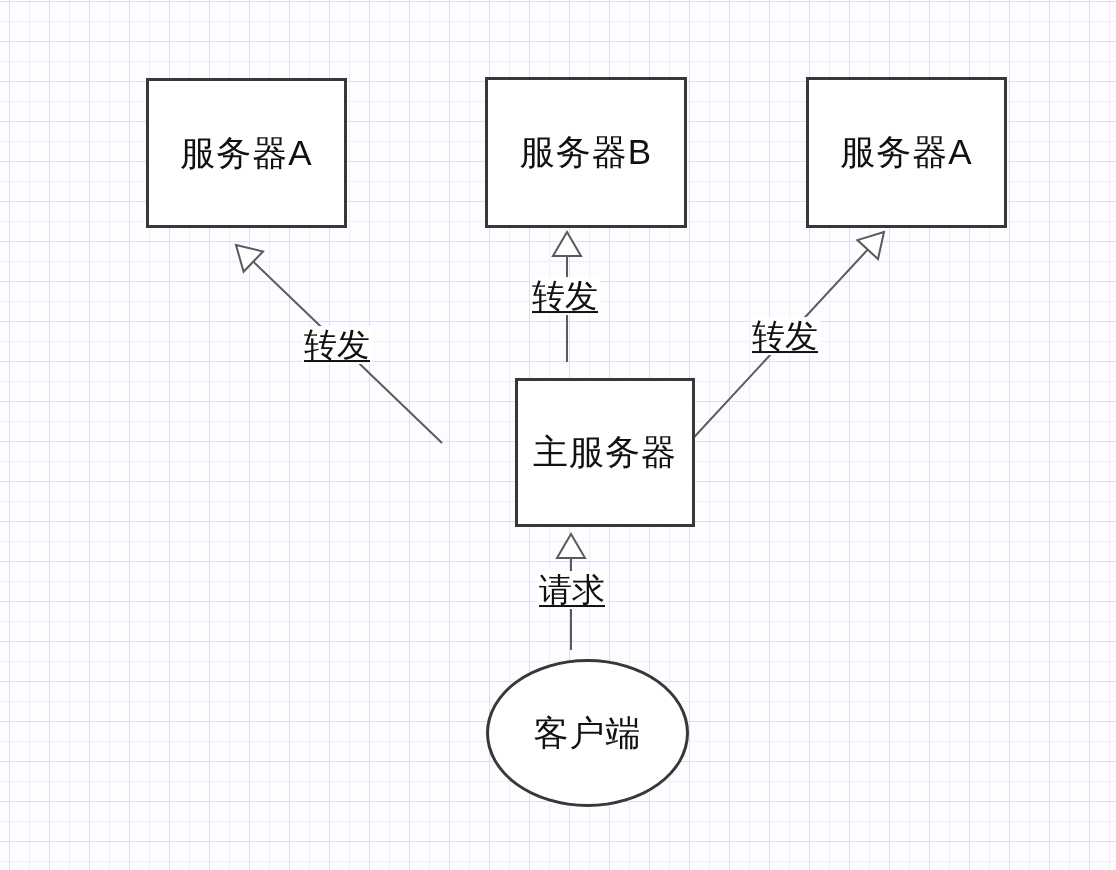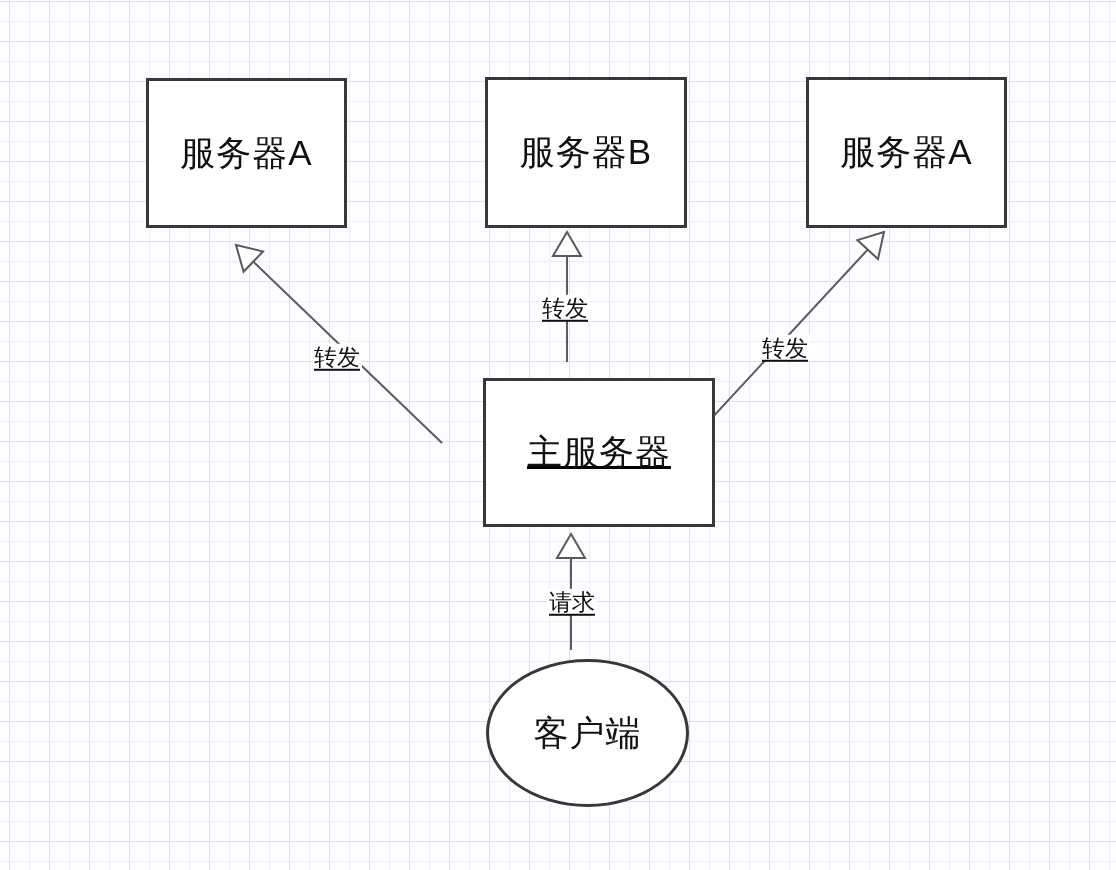--- a/index.html
+++ b/index.html
@@ -55,29 +55,28 @@
   .node-label {
     color: var(--text-color, #111111);
     font-size: 35px;
     letter-spacing: 1px;
     white-space: nowrap;
   }
   .edge-label {
     position: absolute;
     transform: translate(-50%, -50%);
     color: var(--text-color, #111111);
-    font-size: 23px;
+    font-size: 33px;
     line-height: 1.15;
     background: #ffffff;
     padding: 0 2px;
     text-decoration: underline;
     text-decoration-thickness: 2px;
     text-underline-offset: 4px;
     white-space: nowrap;
-    margin-top: 12px;
   }
 </style>
 </head>
 <body>
 
 <div id="canvas">
   <svg id="edges-svg" xmlns="http://www.w3.org/2000/svg">
       <line x1="442" y1="443" x2="253.3" y2="261.6" class="edge-line"></line>
       <polygon points="236.0,245.0 263.0,251.5 243.6,271.7" class="edge-arrowhead"></polygon>
       <line x1="567" y1="362" x2="567.0" y2="256.0" class="edge-line"></line>
@@ -93,19 +92,19 @@
     <span class="edge-label" style="left: 572px; top: 590px; text-align: center;">请求</span>
     <div class="node rect" style="left: 127px; top: 78px; width: 201px; height: 150px;">
       <span class="node-label">服务器A</span>
     </div>
     <div class="node rect" style="left: 466px; top: 77px; width: 202px; height: 151px; justify-content: center;">
       <span class="node-label">服务器B</span>
     </div>
     <div class="node rect" style="left: 787px; top: 77px; width: 201px; height: 151px;">
       <span class="node-label">服务器A</span>
     </div>
-    <div class="node rect" style="left: 464px; top: 378px; width: 232px; height: 149px; text-decoration: underline;">
+    <div class="node rect" style="left: 496px; top: 378px; width: 180px; height: 149px;">
       <span class="node-label">主服务器</span>
     </div>
     <div class="node ellipse" style="left: 467px; top: 659px; width: 203px; height: 148px; font-family: Liberation Serif, serif;">
       <span class="node-label">客户端</span>
     </div>
   </div>
 
 </body></html>

